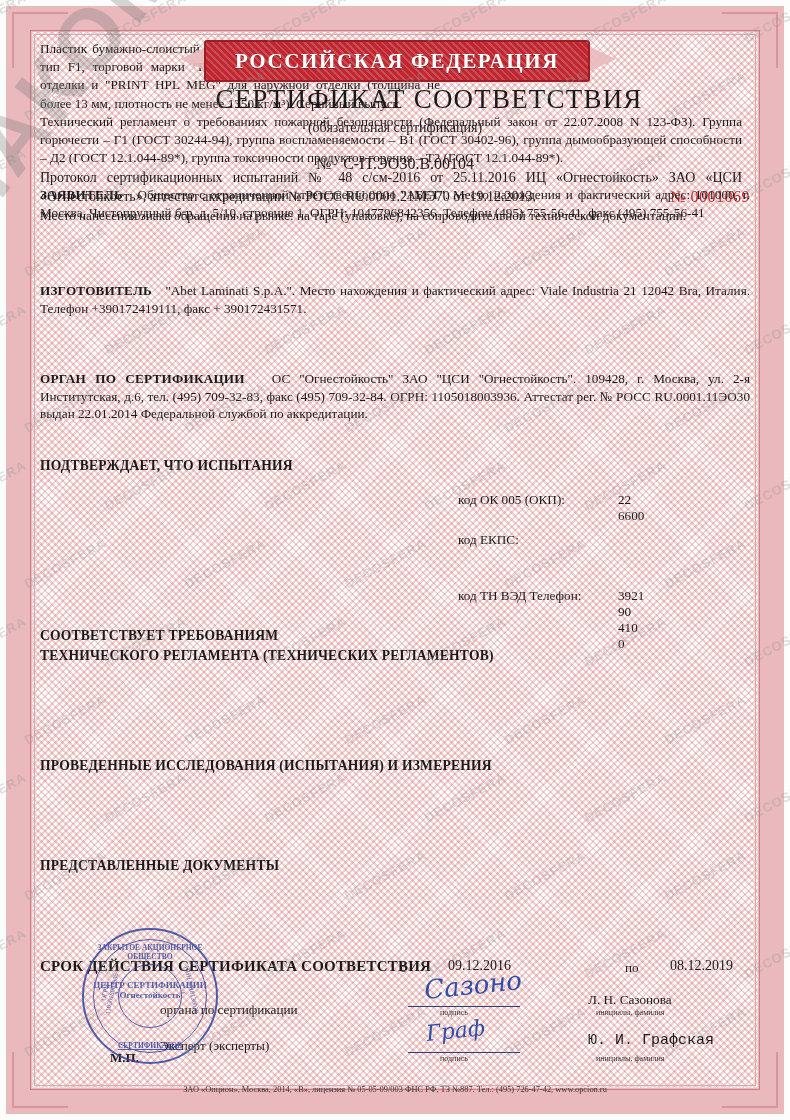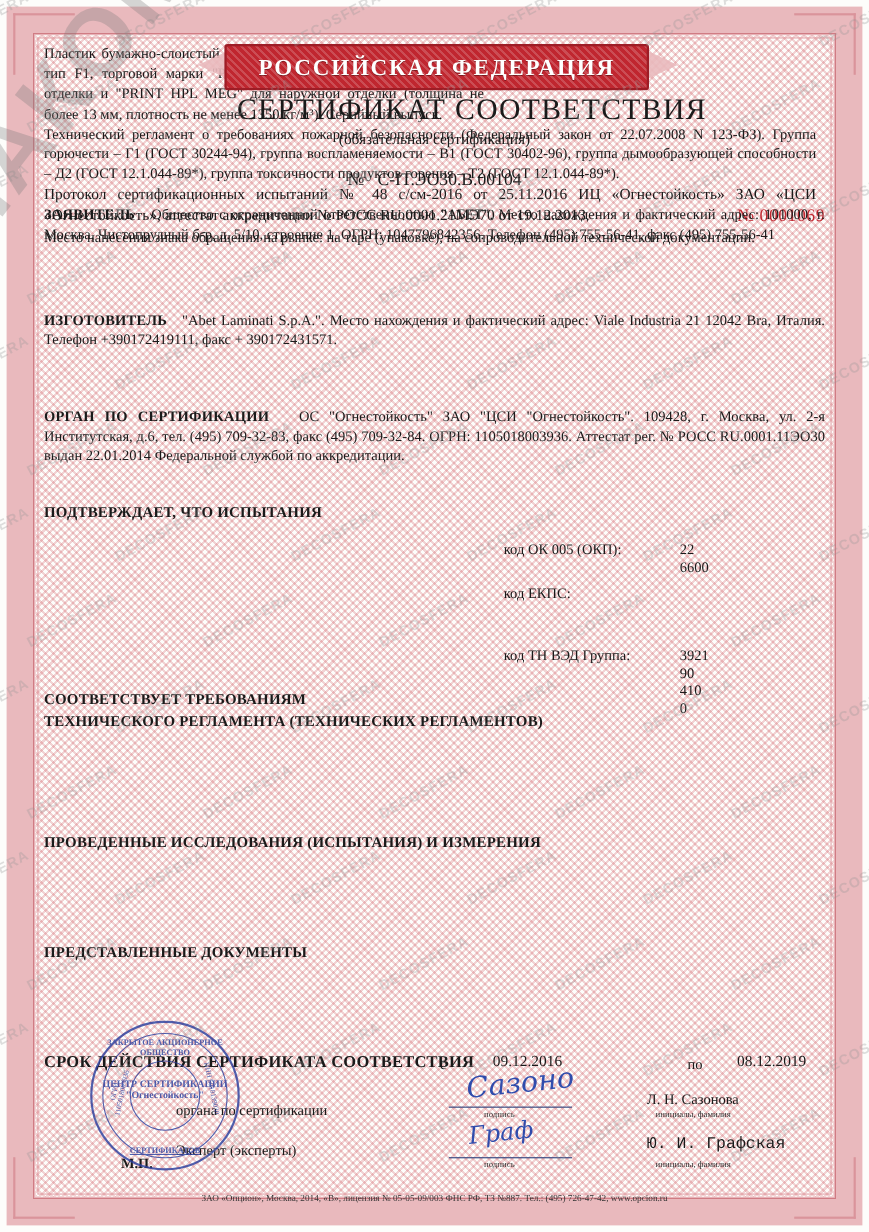--- a/index.html
+++ b/index.html
@@ -350,21 +350,21 @@
 
     <div class="code-row" id="code-ok">
       <span class="k">код ОК 005 (ОКП):</span>
       <span class="v">22 6600</span>
     </div>
     <div class="code-row" id="code-ekps">
       <span class="k">код ЕКПС:</span>
       <span class="v"></span>
     </div>
     <div class="code-row" id="code-tnved">
-      <span class="k">код ТН ВЭД Группа:</span>
+      <span class="k">код ТН ВЭД Телефон:</span>
       <span class="v">3921 90 410 0</span>
     </div>
 
     <div class="sec-head" id="conform-head1">СООТВЕТСТВУЕТ ТРЕБОВАНИЯМ</div>
     <div class="sec-head" id="conform-head2">ТЕХНИЧЕСКОГО РЕГЛАМЕНТА (ТЕХНИЧЕСКИХ РЕГЛАМЕНТОВ)</div>
     <div id="conform-text">Технический регламент о требованиях пожарной безопасности (Федеральный закон от 22.07.2008 N 123-ФЗ). Группа горючести – Г1 (ГОСТ 30244-94), группа воспламеняемости – В1 (ГОСТ 30402-96), группа дымообразующей способности – Д2 (ГОСТ 12.1.044-89*), группа токсичности продуктов горения – Т2 (ГОСТ 12.1.044-89*).</div>
 
     <div class="sec-head" id="research-head">ПРОВЕДЕННЫЕ ИССЛЕДОВАНИЯ (ИСПЫТАНИЯ) И ИЗМЕРЕНИЯ</div>
     <div id="research-text">Протокол сертификационных испытаний № 48 с/см-2016 от 25.11.2016 ИЦ «Огнестойкость» ЗАО «ЦСИ «Огнестойкость», аттестат аккредитации № РОСС RU.0001.21МЭ70 от 19.12.2013.</div>
 

